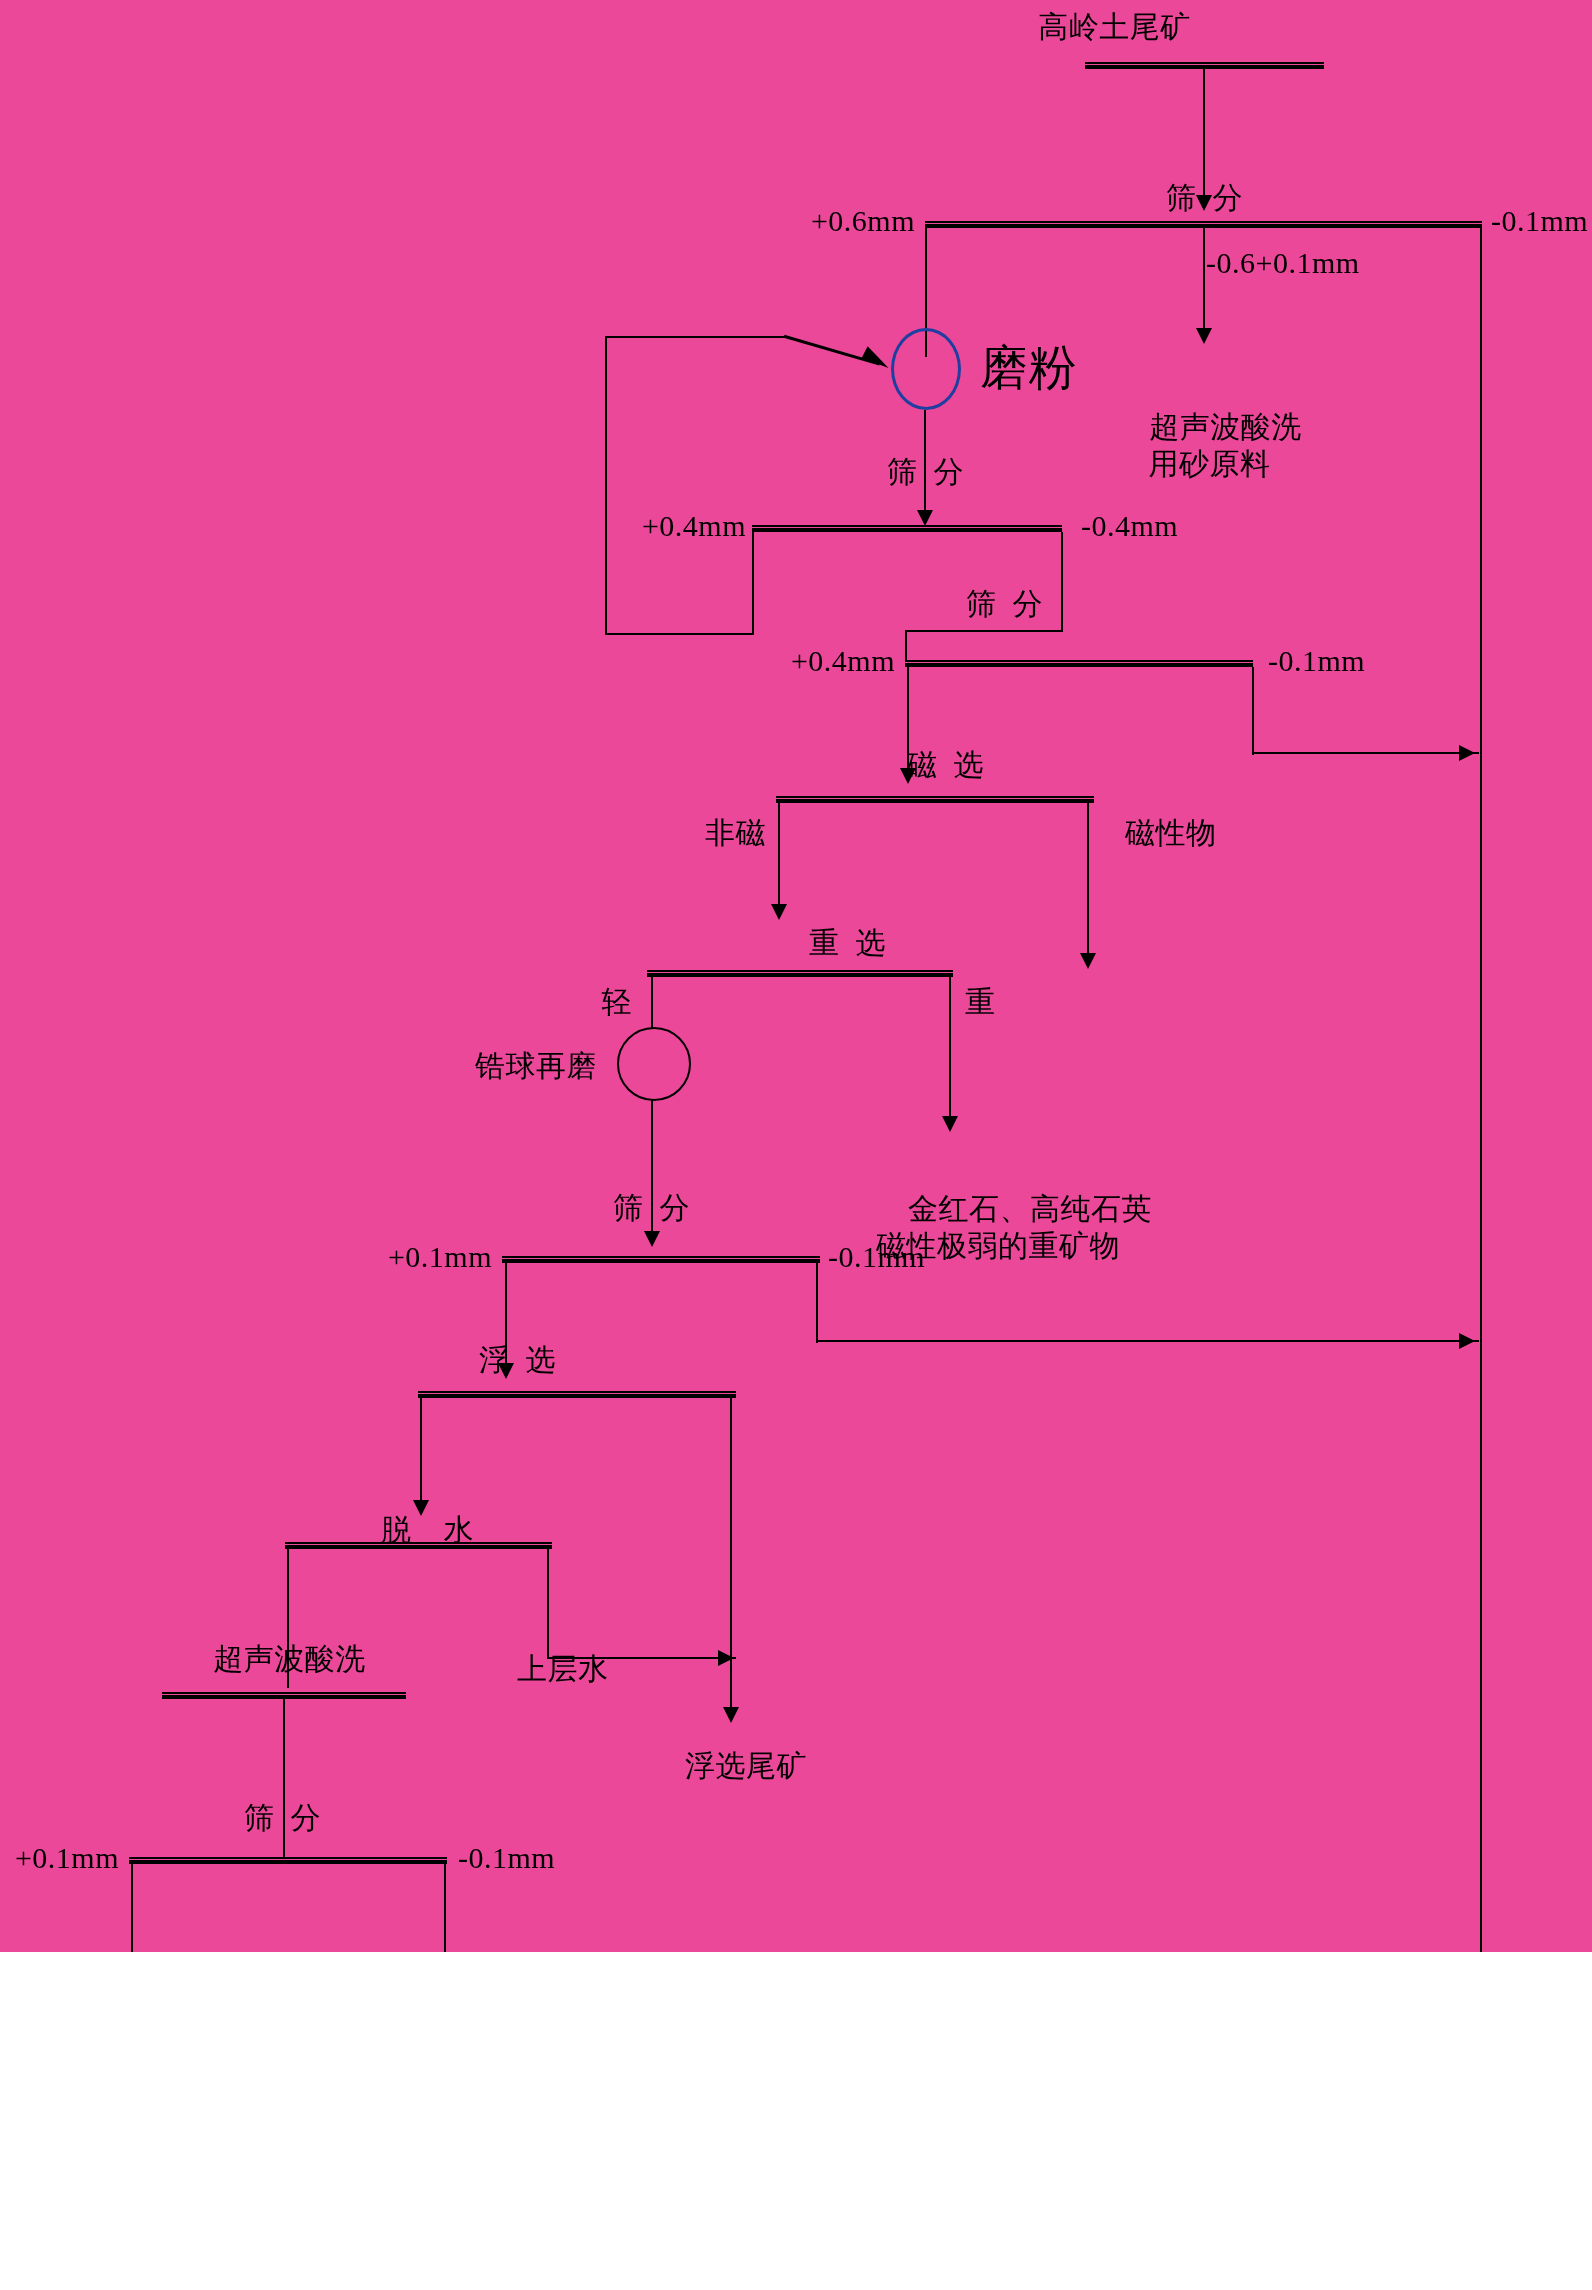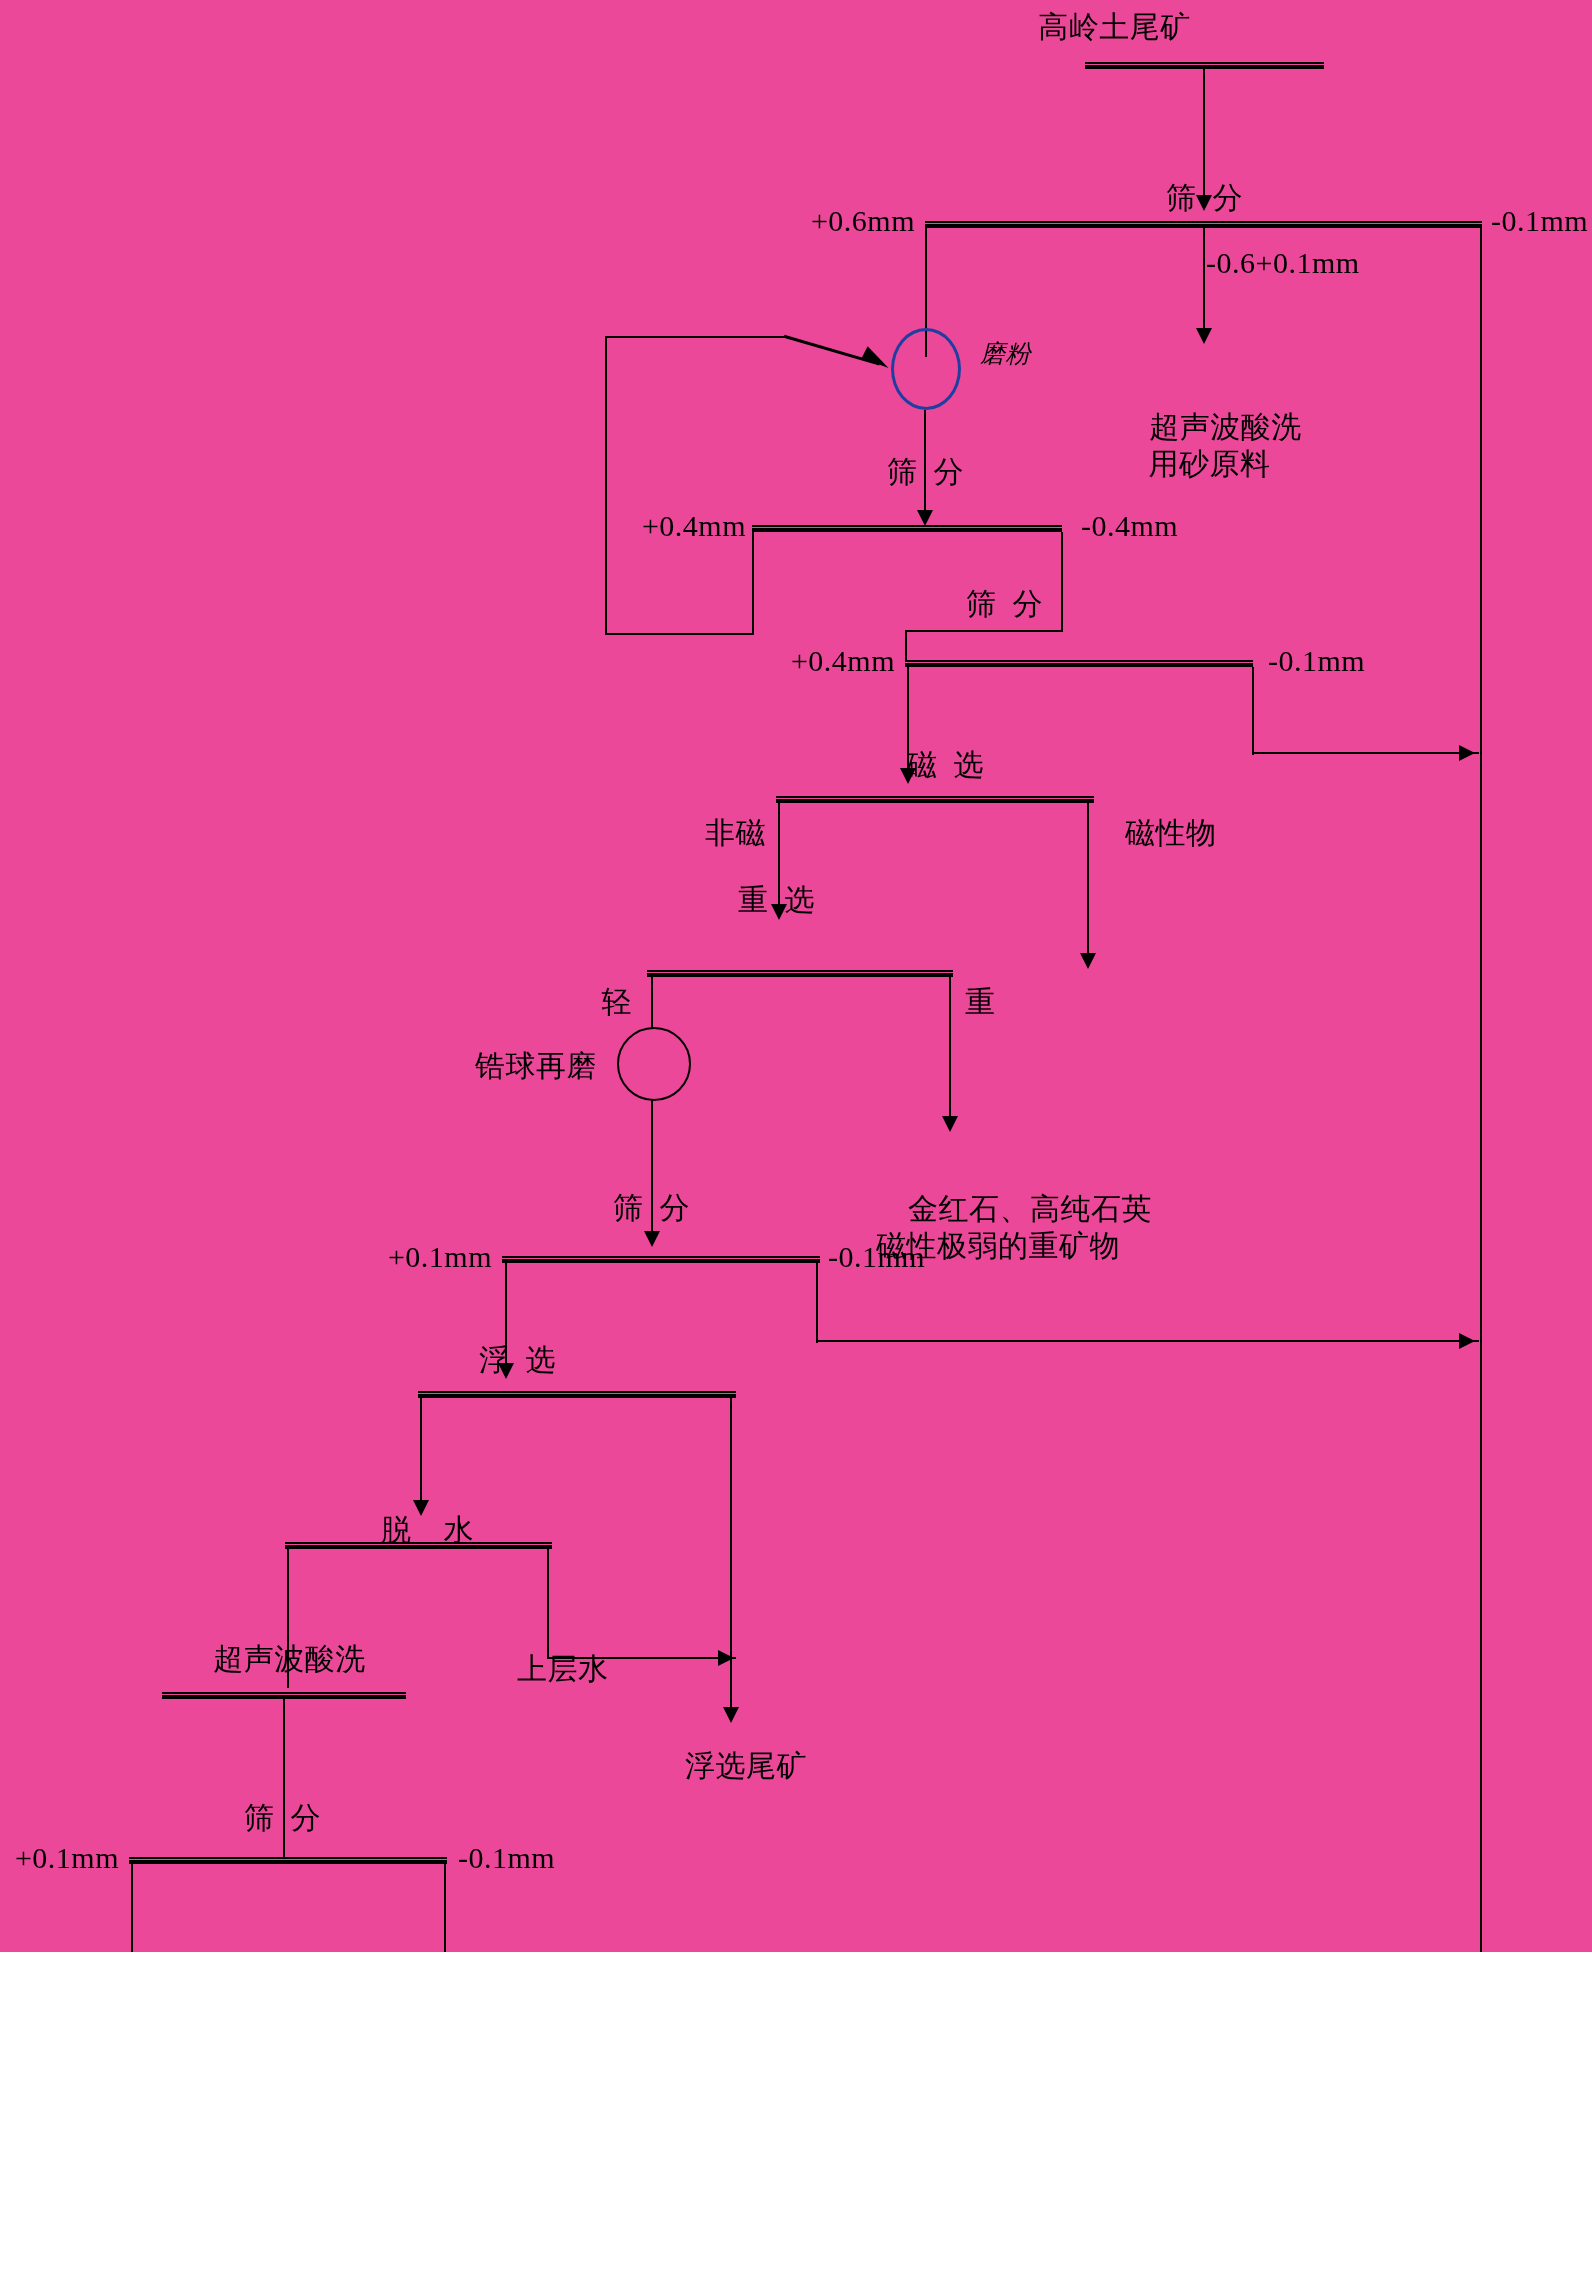--- a/index.html
+++ b/index.html
@@ -26,22 +26,21 @@
     line-height: 1.25;
     letter-spacing: 0.5px;
   }
   .lbl.ctr {
     text-align: center;
   }
   .lbl.rgt {
     text-align: right;
   }
   .lbl.big {
-    font-size: 25px;
-    font-style: italic;
+    font-size: 48px;
   }
   
   .bar {
     position: absolute;
     height: 7px;
     border-top: 2px solid #000;
     border-bottom: 4px solid #000;
     box-sizing: border-box;
   }
   .vline {
@@ -163,21 +162,21 @@
   <div class="bar" style="left:776px; top:796px; width:318px;"></div>
   <div class="lbl rgt" style="left:607px; top:814px; width:159px;">非磁</div>
   <div class="lbl" style="left:1091px; top:814px; width:199px;margin-left:34px;">磁性物</div>
 
   <div class="vline" style="left:1087px; top:803px; height:157px;"></div>
   <div class="arrow-down" style="left:1080px; top:953px;"></div>
 
   <div class="vline" style="left:778px; top:803px; height:109px;"></div>
   <div class="arrow-down" style="left:771px; top:904px;"></div>
 
-  <div class="lbl ctr" style="left:667px; top:881px; width:219px;">重  选</div>
+  <div class="lbl ctr" style="left:667px; top:924px; width:219px;text-align:right;">重  选</div>
   <div class="bar" style="left:647px; top:970px; width:306px;"></div>
   <div class="lbl rgt" style="left:532px; top:983px; width:100px;">轻</div>
   <div class="lbl" style="left:965px; top:983px; width:100px;">重</div>
 
   <div class="vline" style="left:949px; top:977px; height:147px;"></div>
   <div class="arrow-down" style="left:942px; top:1116px;"></div>
   <div class="lbl" style="left:876px; top:1152px; width:378px;">
     <span style="white-space:pre-line;">金红石、高纯石英
 磁性极弱的重矿物</span>
   </div>

